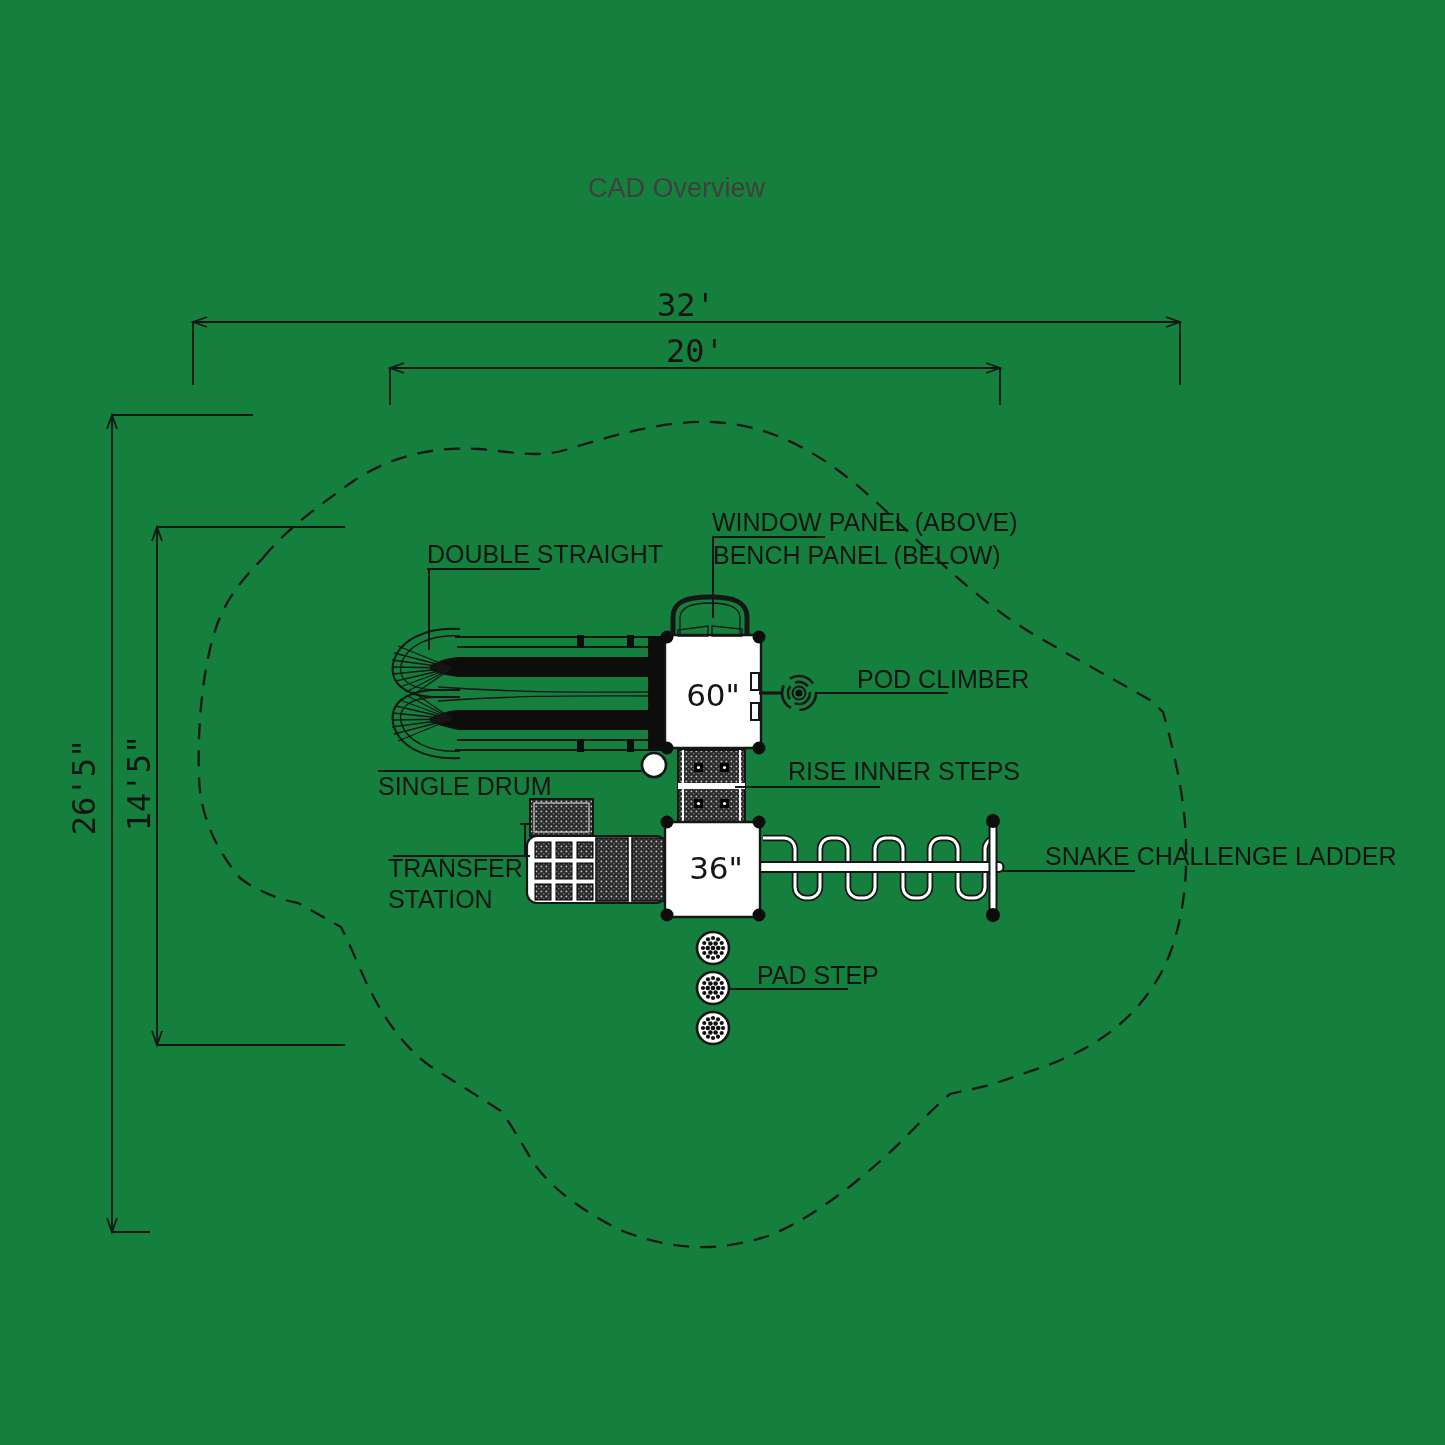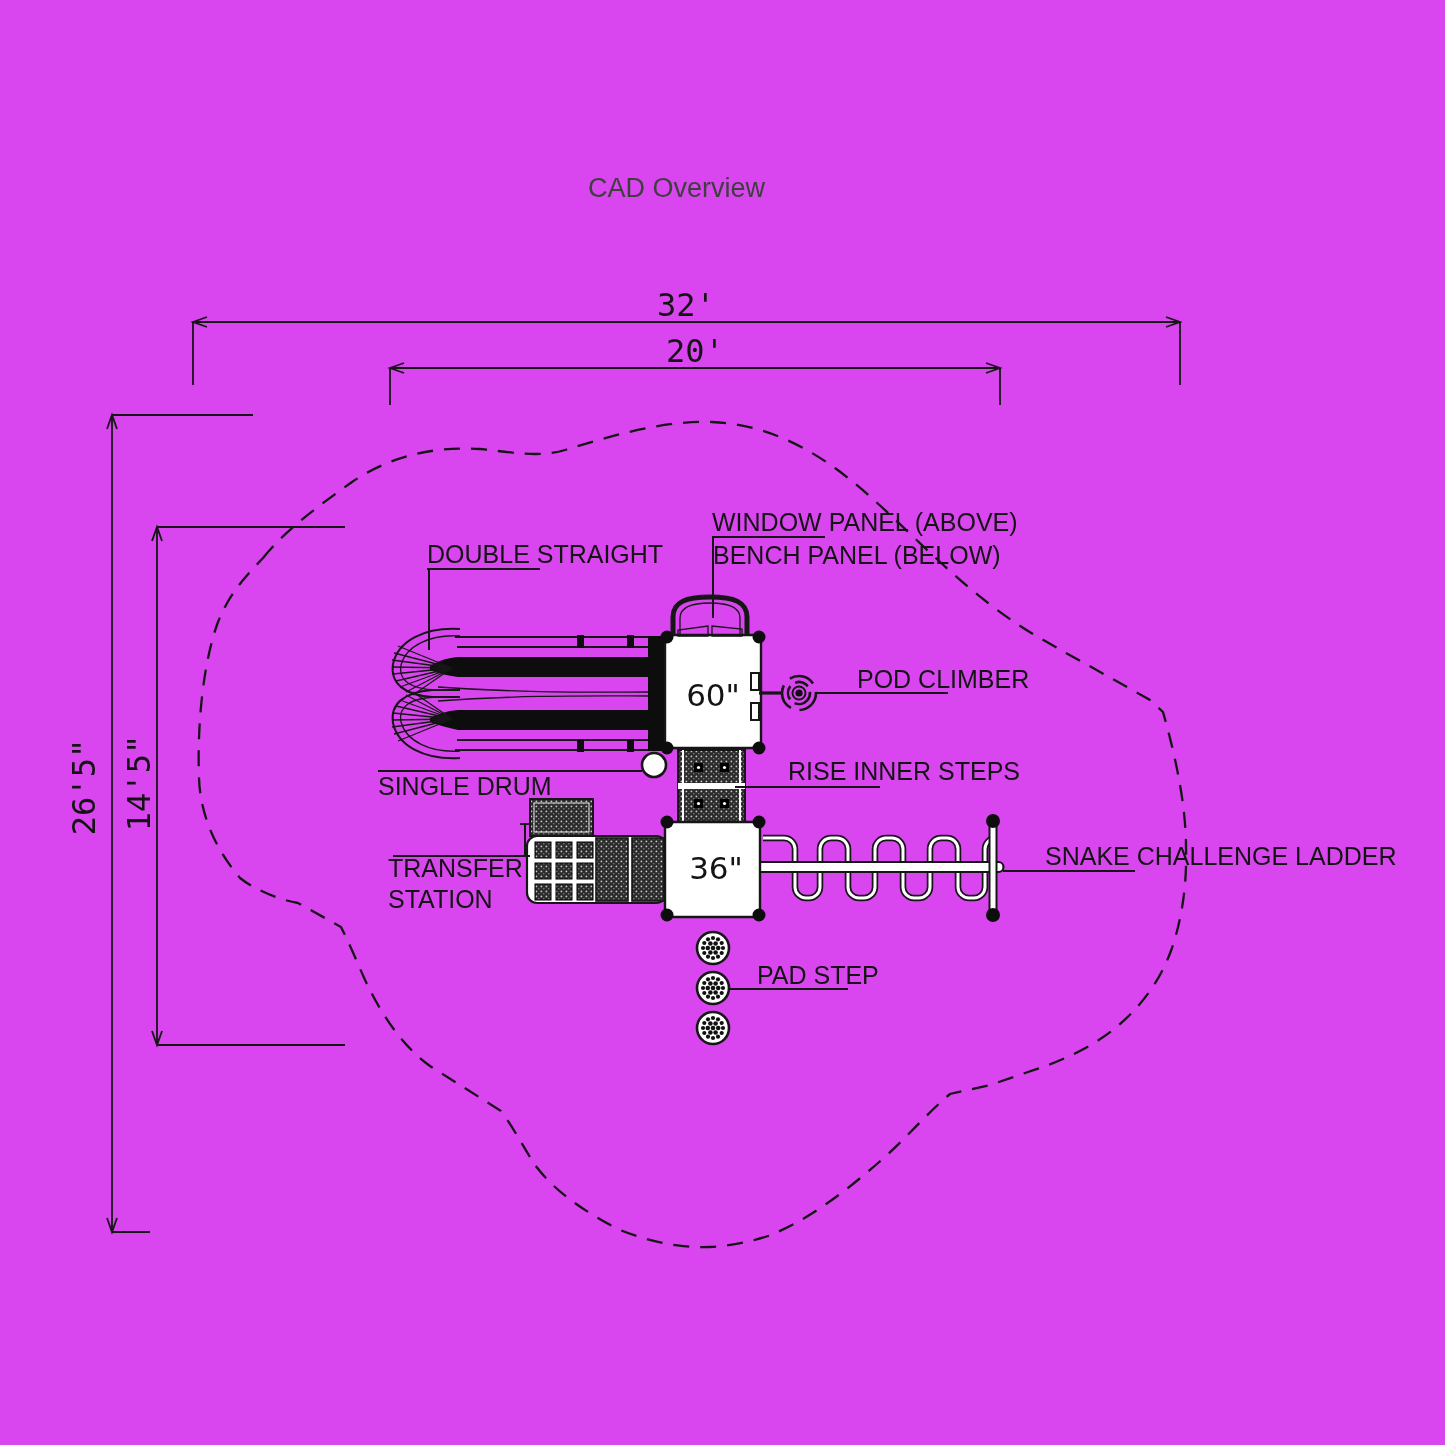--- a/index.html
+++ b/index.html
@@ -1,16 +1,16 @@
 <!DOCTYPE html>
 <html><head>
 <meta charset="utf-8">
 <style>
   html,body{margin:0;padding:0;background:#ffffff;}
-  .stage{position:relative;width:1445px;height:1445px;background:#d946ef;overflow:hidden;}
+  .stage{position:relative;width:1445px;height:1445px;background:#15803d;overflow:hidden;}
   svg{position:absolute;left:0;top:0;}
   text{fill:#141414;}
   .lbl{font-family:"Liberation Sans",sans-serif;font-size:25px;letter-spacing:0px;}
   .dim{font-family:"DejaVu Sans Mono",monospace;font-size:32px;}
   .decklbl{font-family:"DejaVu Sans",sans-serif;font-size:31px;}
   .ttl{font-family:"Liberation Sans",sans-serif;font-size:27px;fill:#3f3f3f;}
   .ln{stroke:#161616;stroke-width:2;fill:none;}
   .thin{stroke:#161616;stroke-width:1.3;fill:none;}
   .dimln{stroke:#161616;stroke-width:1.8;fill:none;}
   .cloud{stroke:#161616;stroke-width:2.3;fill:none;stroke-dasharray:16 11;}

